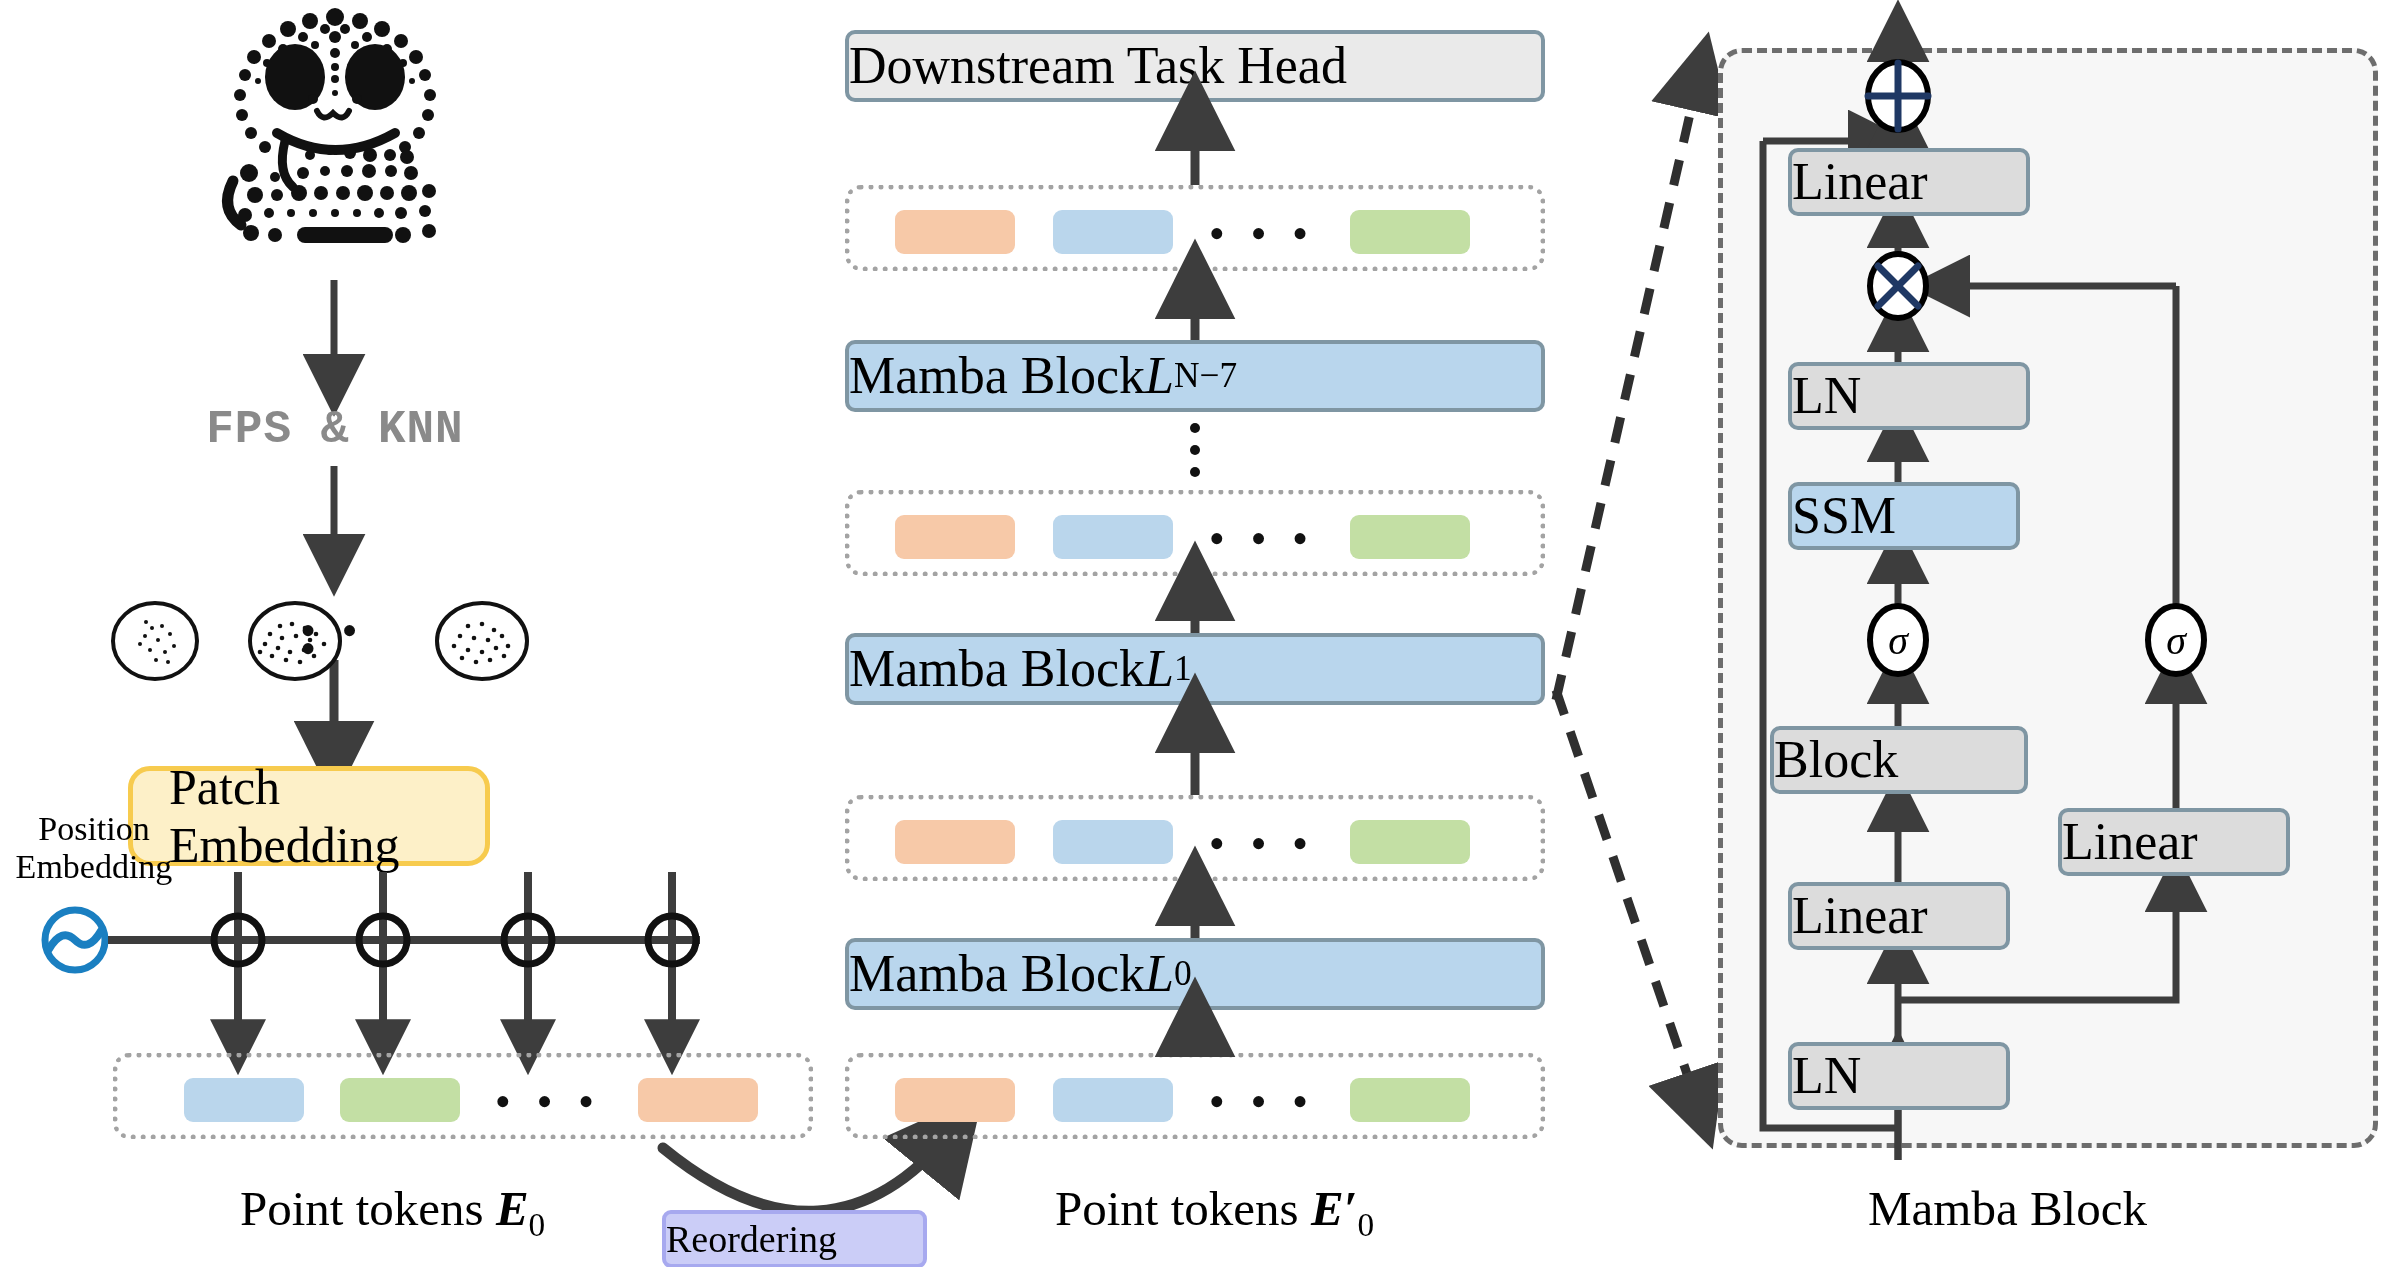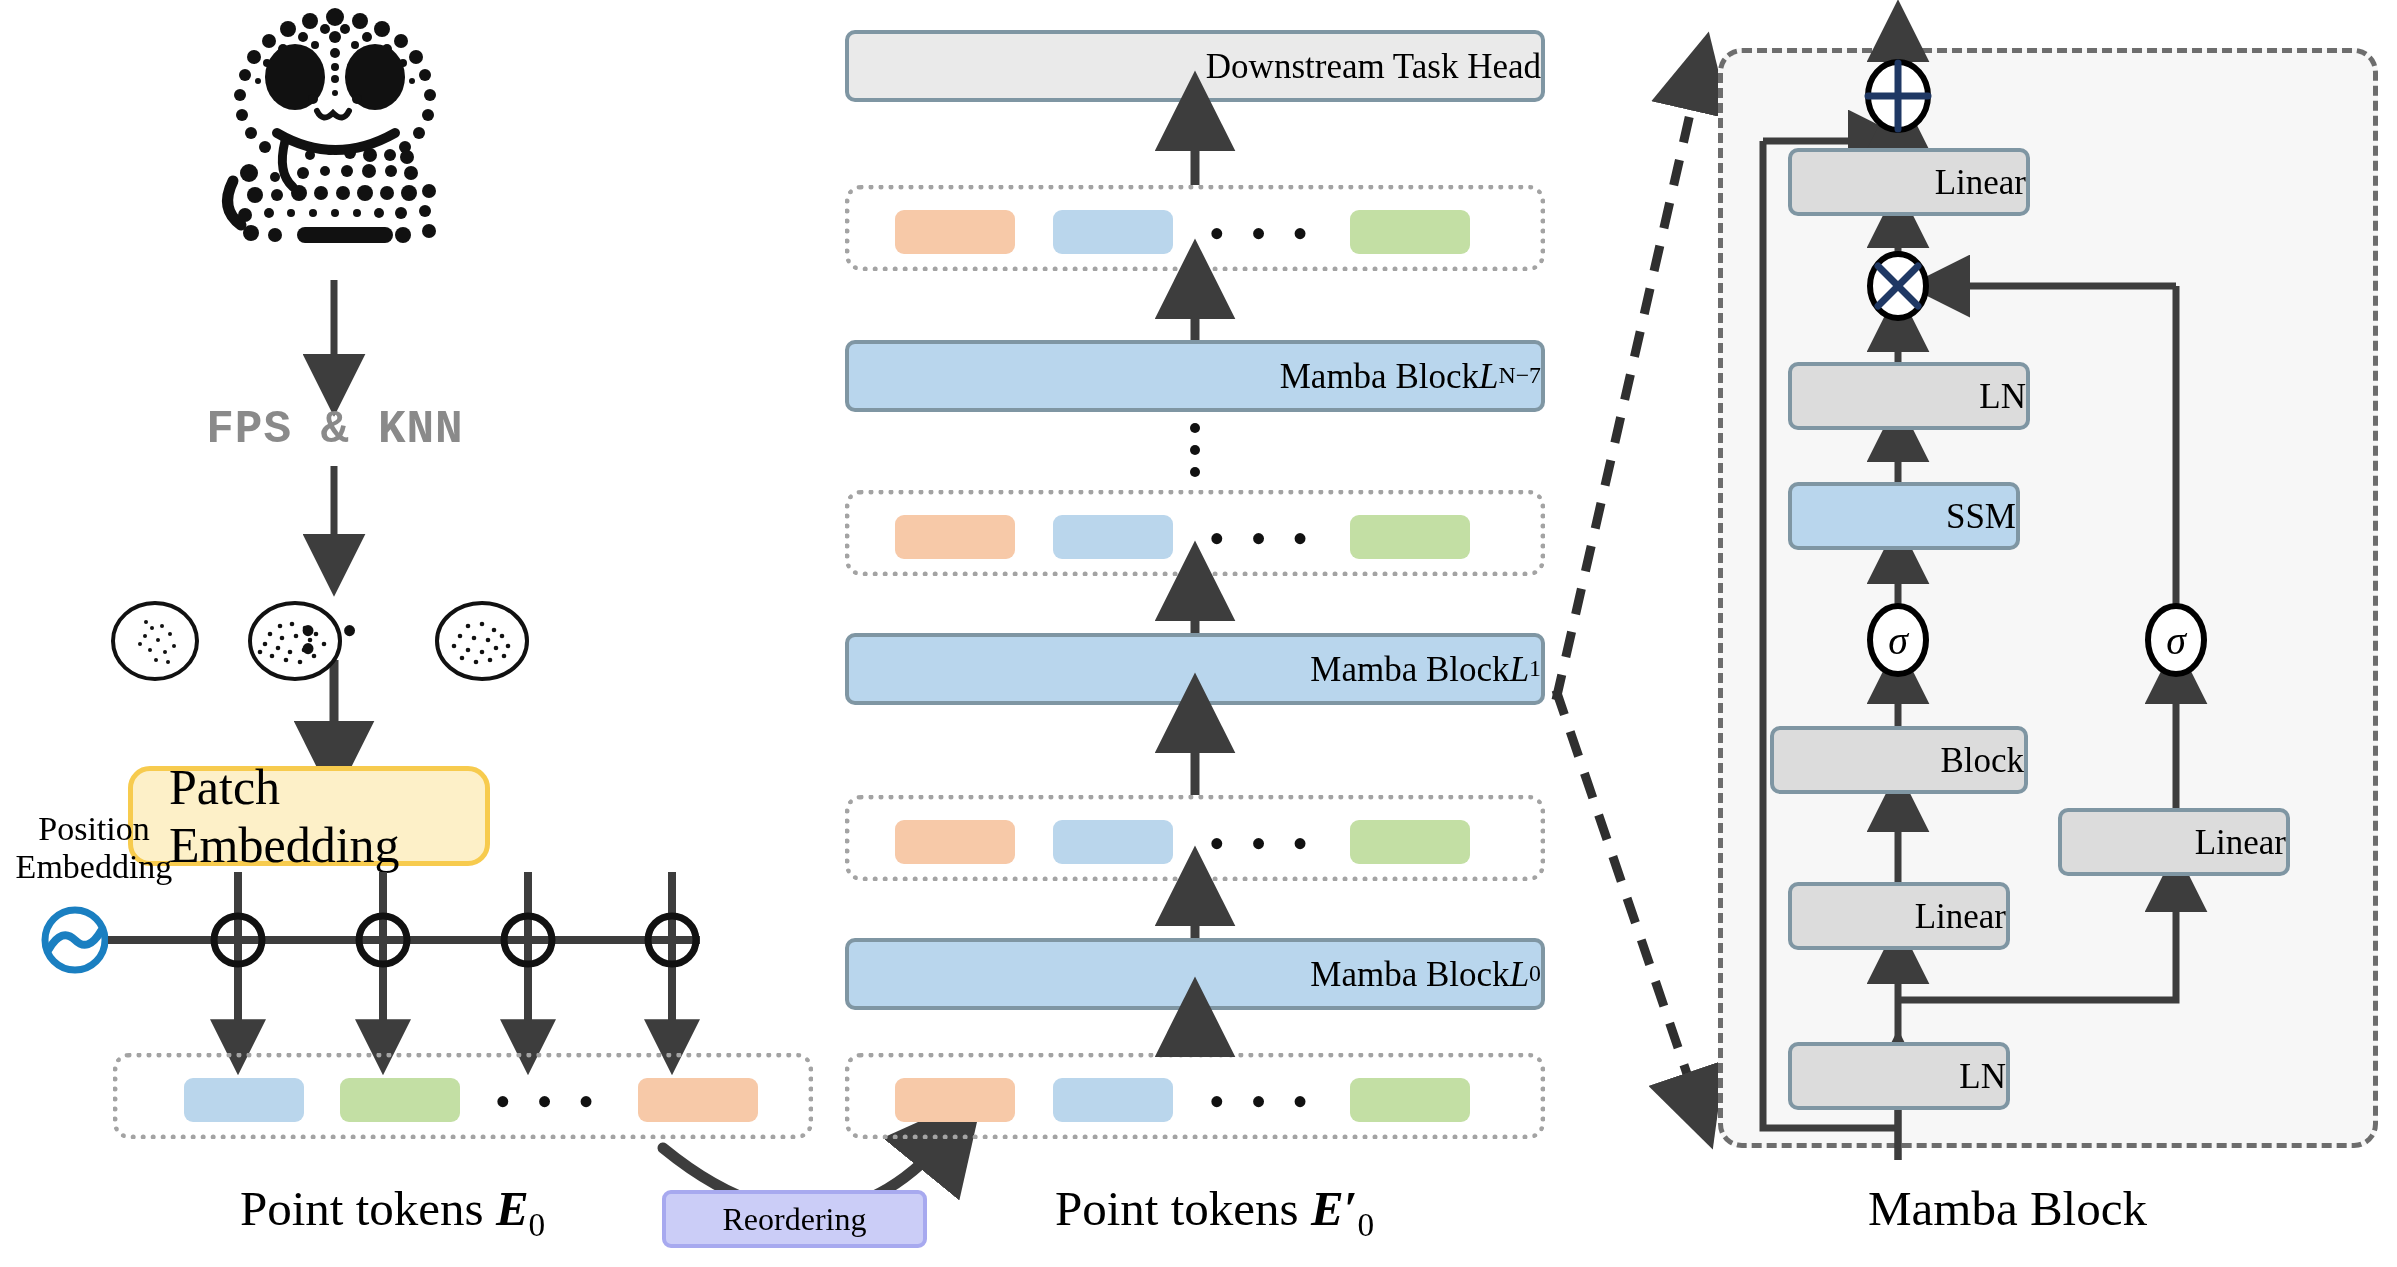--- a/index.html
+++ b/index.html
@@ -3,42 +3,42 @@
 <meta charset="utf-8">
 <style>
   html,body{margin:0;padding:0;background:#ffffff;}
   body{width:2397px;height:1267px;position:relative;overflow:hidden;
        font-family:"Liberation Serif","DejaVu Serif",serif;color:#000;}
   .abs{position:absolute;}
   .ctr{display:flex;align-items:center;justify-content:center;text-align:center;}
 
   
   .node{border-radius:10px;border:4px solid #7f96a3;box-sizing:border-box;
-        display:flex;align-items:center;justify-content:flex-end;
-        font-size:35px;line-height:1;white-space:nowrap;padding-left:16px;}
+        display:flex;align-items:center;justify-content:flex-start;
+        font-size:52px;line-height:1;white-space:nowrap;}
   .node.grey{background:#dcdcdc;}
   .node.blue{background:#b9d6ed;}
   .node.head{background:#eaeaea;}
 
   
   .tokrow{border:5px dotted #a3a3a3;border-radius:16px;box-sizing:border-box;
           display:flex;align-items:center;}
   .chip{height:44px;border-radius:9px;}
   .dots{font-size:46px;letter-spacing:7px;color:#111;line-height:0.4;
         display:flex;align-items:center;justify-content:center;}
 
   
   .patch{background:#fdf0c8;border:5px solid #f7cb4e;border-radius:22px;
          box-sizing:border-box;display:flex;align-items:center;justify-content:center;
          font-size:50px;}
 
   
   .reorder{background:#cbcdf7;border:4px solid #a7a9ef;border-radius:9px;
-           box-sizing:border-box;display:flex;align-items:center;justify-content:center;
-           font-size:32px;}
+           box-sizing:border-box;display:flex;align-items:center;justify-content:flex-start;
+           font-size:38px;margin-top:20px;}
 
   
   .panel{border:5px dashed #6d6d6d;border-radius:24px;background:#f7f7f7;box-sizing:border-box;}
 
   
   .lbl{font-size:42px;white-space:nowrap;}
   .lbl.small{font-size:34px;}
   .lbl.fps{font-weight:bold;color:#8a8a8a;font-size:46px;letter-spacing:1px;}
   .lbl.caption{font-size:49px;}
   sub{font-size:0.68em;}

